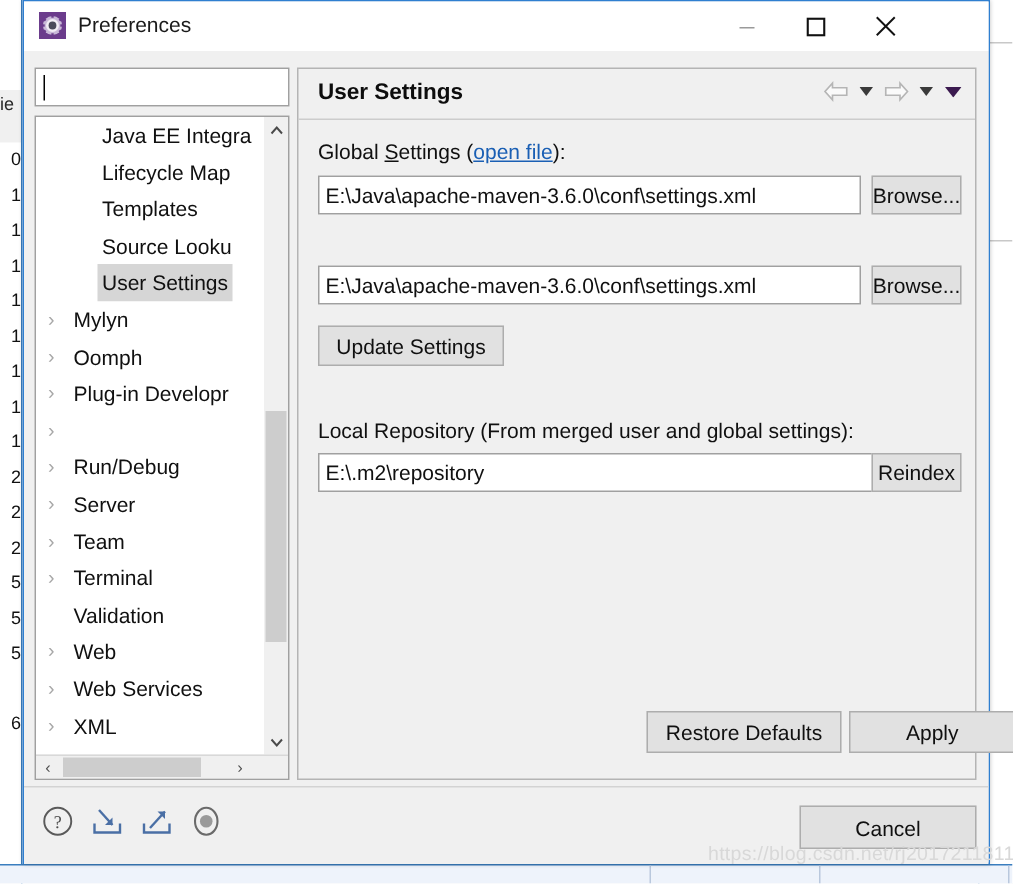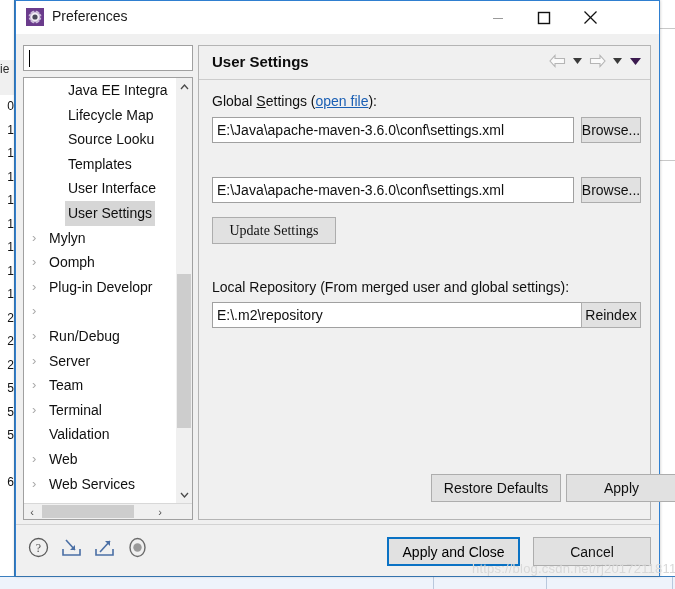--- a/index.html
+++ b/index.html
@@ -488,27 +488,24 @@
 
     <div class="tree-wrap">
       <div class="tree-list" id="tree-list">
           <div class="tree-item depth2">
             <span class="lbl">Java EE Integra</span>
           </div>
           <div class="tree-item depth2">
             <span class="lbl">Lifecycle Map</span>
           </div>
           <div class="tree-item depth2">
+            <span class="lbl">Templates</span>
+          </div>
+          <div class="tree-item depth2">
             <span class="lbl">Source Looku</span>
-          </div>
-          <div class="tree-item depth2">
-            <span class="lbl">Templates</span>
-          </div>
-          <div class="tree-item depth2">
-            <span class="lbl">User Interface</span>
           </div>
           <div class="tree-item depth2 selected">
             <span class="lbl">User Settings</span>
           </div>
           <div class="tree-item depth1">
             <span class="twisty">›</span>
             <span class="lbl">Mylyn</span>
           </div>
           <div class="tree-item depth1">
             <span class="twisty">›</span>
@@ -610,21 +607,21 @@
 
       <span class="field-label" style="left:13px; top:47px;">
         <span>Global </span><span class="mn">S</span><span>ettings (</span><span class="link">open file</span><span>):</span>
       </span>
       <div class="textfield" style="left:13px; top:71px; width:362px;">E:\Java\apache-maven-3.6.0\conf\settings.xml</div>
       <div class="btn" style="left:382px; top:71px; width:60px; height:26px;">Browse...</div>
 
       <div class="textfield" style="left:13px; top:131px; width:362px;">E:\Java\apache-maven-3.6.0\conf\settings.xml</div>
       <div class="btn" style="left:382px; top:131px; width:60px; height:26px;">Browse...</div>
 
-      <div class="btn" style="left:13px; top:171px; width:124px; height:27px;font-family:Liberation Serif, serif;">Update Settings</div>
+      <div class="btn" style="left:13px; top:171px; width:124px; height:27px;">Update Settings</div>
 
       <span class="field-label" style="left:13px; top:233px;">Local Repository (From merged user and global settings):</span>
       <div class="textfield" style="left:13px; top:256px; width:426px;">E:\.m2\repository</div>
       <div class="btn" style="left:382px; top:256px; width:60px; height:26px;">Reindex</div>
 
       <div class="btn" style="left:232px; top:428px; width:130px; height:28px;">Restore Defaults</div>
       <div class="btn" style="left:367px; top:428px; width:111px; height:28px;">Apply</div>
     </div>
   </div>
 
@@ -650,18 +647,17 @@
           <polygon points="16,4 11,4 16,9" fill="#4a6fa5"></polygon>
         </svg>
       </span>
       <span>
         <svg width="21" height="21" viewBox="0 0 21 21">
           <ellipse cx="10.5" cy="10.5" rx="7.5" ry="9" fill="none" stroke="#6a6a6a" stroke-width="1.4"></ellipse>
           <ellipse cx="10.5" cy="10.5" rx="4.2" ry="4.2" fill="#9a9a9a"></ellipse>
         </svg>
       </span>
     </div>
-    <div class="btn-default" style="left:371px; top:12px; width:133px; height:29px;">Apply and Close</div>
     <div class="btn" style="left:517px; top:12px; width:118px; height:29px;text-align:center;">Cancel</div>
   </div>
 </div>
 
 <div class="watermark">https://blog.csdn.net/rj2017211811</div>
 
 </body></html>

